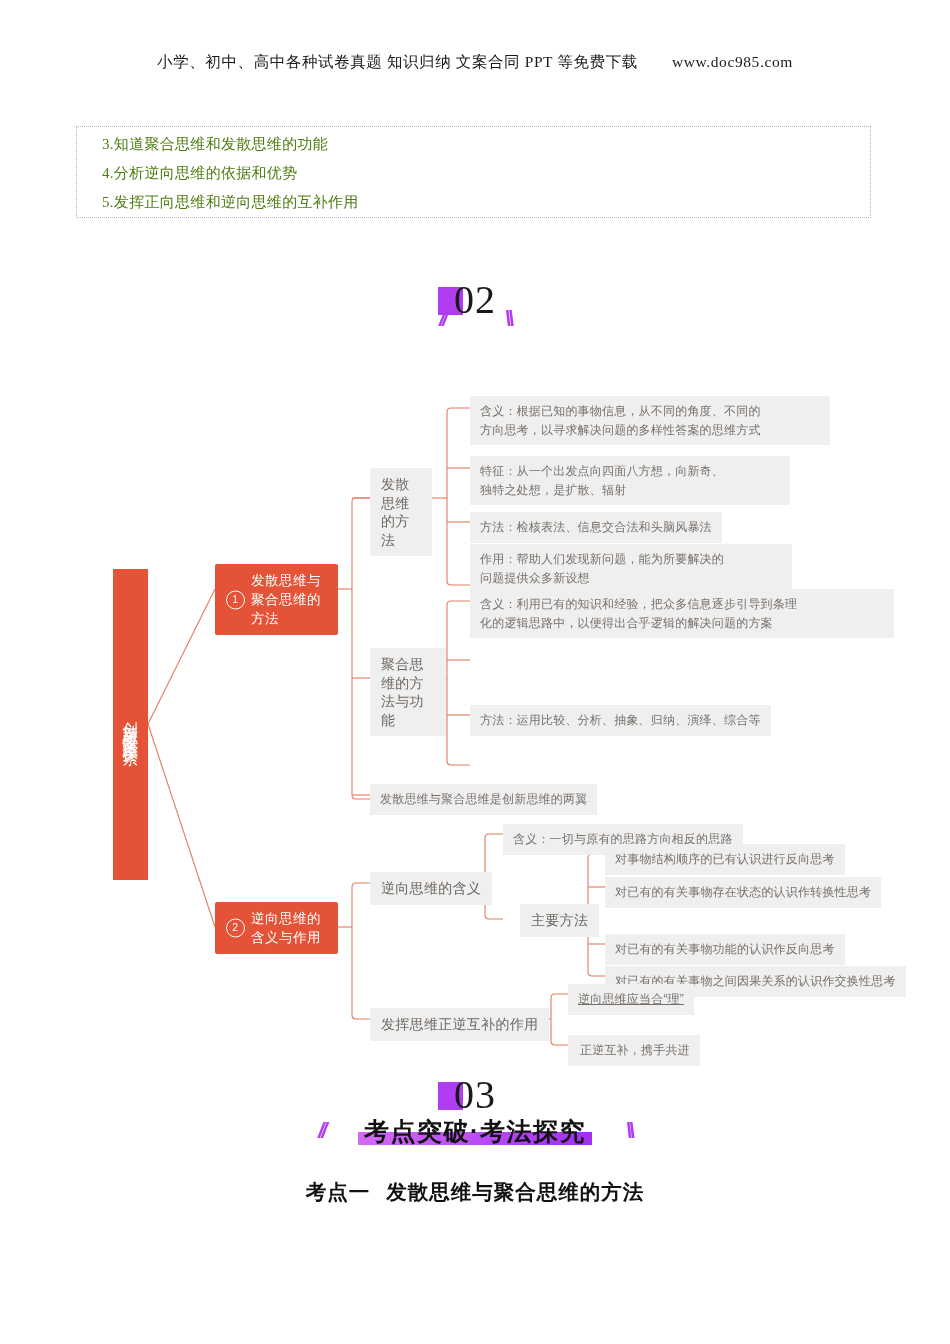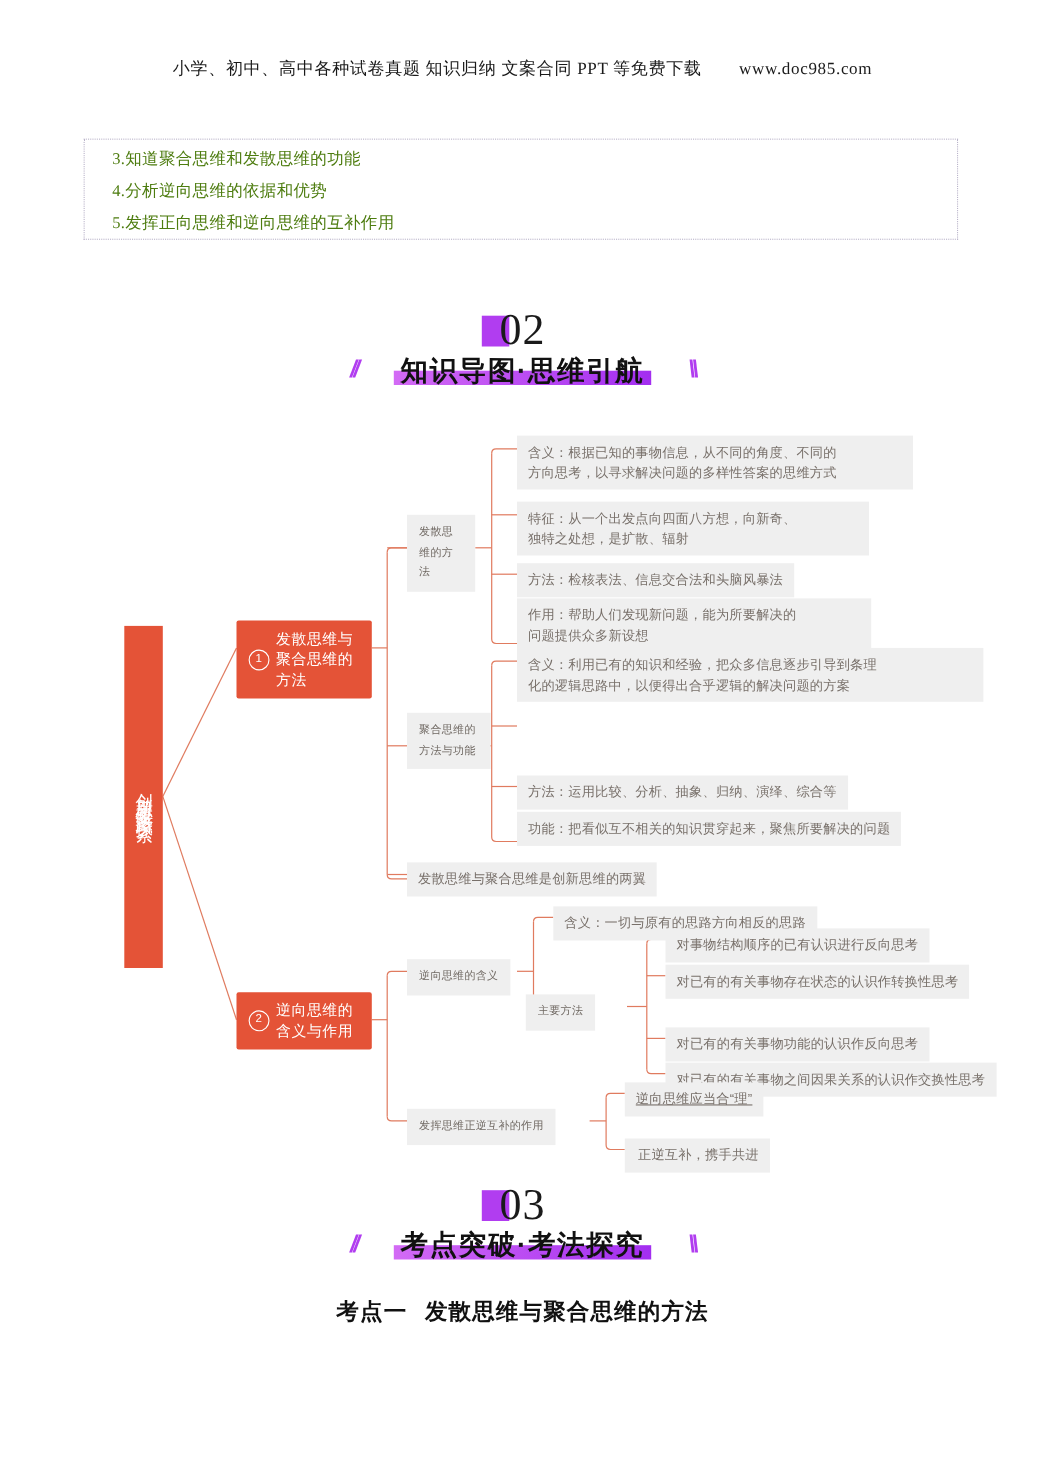--- a/index.html
+++ b/index.html
@@ -122,21 +122,21 @@
     font-size:10.5px;line-height:15px;text-align:center;
     font-family:"Liberation Sans",sans-serif;
   }
   #n1{left:215px;top:174px;width:123px;}
   #n2{left:215px;top:512px;width:123px;}
 
   
   .l2node{
     background:#EFEFEF;color:#6f6862;
     padding:7px 11px;
-    font-size:10px;line-height:18.5px;
+    font-size:14px;line-height:18.5px;
     letter-spacing:.3px;
   }
   
   .leaf{
     background:#EFEFEF;color:#78706a;
     padding:6px 10px;
     font-size:12px;line-height:18.5px;
     letter-spacing:.2px;
   }
   .nowrap{white-space:nowrap;}
@@ -156,21 +156,20 @@
     <div class="obj-line l2">5.发挥正向思维和逆向思维的互补作用</div>
   </div>
 
   <div class="section" id="section02">
     <div class="sec-num-wrap">
       <span class="sec-num"><span class="sq"></span><span>02</span></span>
     </div>
     <div class="sec-title-wrap">
       <span class="slashes left">//</span>
       <span class="sec-underline"></span>
-      <span class="sec-title">知识导图·思维引航</span>
       <span class="slashes right">\\</span>
     </div>
   </div>
 
   <div class="mindmap">
 
     <svg class="mm-svg" viewBox="0 0 950 680">
       <g fill="none" stroke="#E07B5F" stroke-width="1.1">
 
         <path d="M148 334 L215 199"></path>
@@ -269,33 +268,30 @@
 问题提供众多新设想</span>
     </div>
 
     <div class="node leaf" style="left:470px;top:199px;width:424px;">
       <span style="white-space:pre-line;">含义：利用已有的知识和经验，把众多信息逐步引导到条理
 化的逻辑思路中，以便得出合乎逻辑的解决问题的方案</span>
     </div>
     <div class="node leaf nowrap" style="left:470px;top:315px;">
       <span>方法：运用比较、分析、抽象、归纳、演绎、综合等</span>
     </div>
-    <div class="node leaf nowrap" style="left:470px;top:348px;">
-      <span>功能：把看似互不相关的知识贯穿起来，聚焦所要解决的问题</span>
-    </div>
 
     <div class="node l2node nowrap" style="left:370px;top:482px;">
       <span>逆向思维的含义</span>
     </div>
 
     <div class="node leaf nowrap" style="left:503px;top:434px;">
       <span>含义：一切与原有的思路方向相反的思路</span>
     </div>
 
-    <div class="node l2node nowrap" style="left:478px;top:514px;">
+    <div class="node l2node nowrap" style="left:520px;top:514px;">
       <span>主要方法</span>
     </div>
     <div class="node leaf nowrap" style="left:605px;top:487px;">
       <span>对已有的有关事物存在状态的认识作转换性思考</span>
     </div>
     <div class="node leaf nowrap" style="left:605px;top:454px;">
       <span>对事物结构顺序的已有认识进行反向思考</span>
     </div>
     <div class="node leaf nowrap" style="left:605px;top:576px;">
       <span>对已有的有关事物之间因果关系的认识作交换性思考</span>

